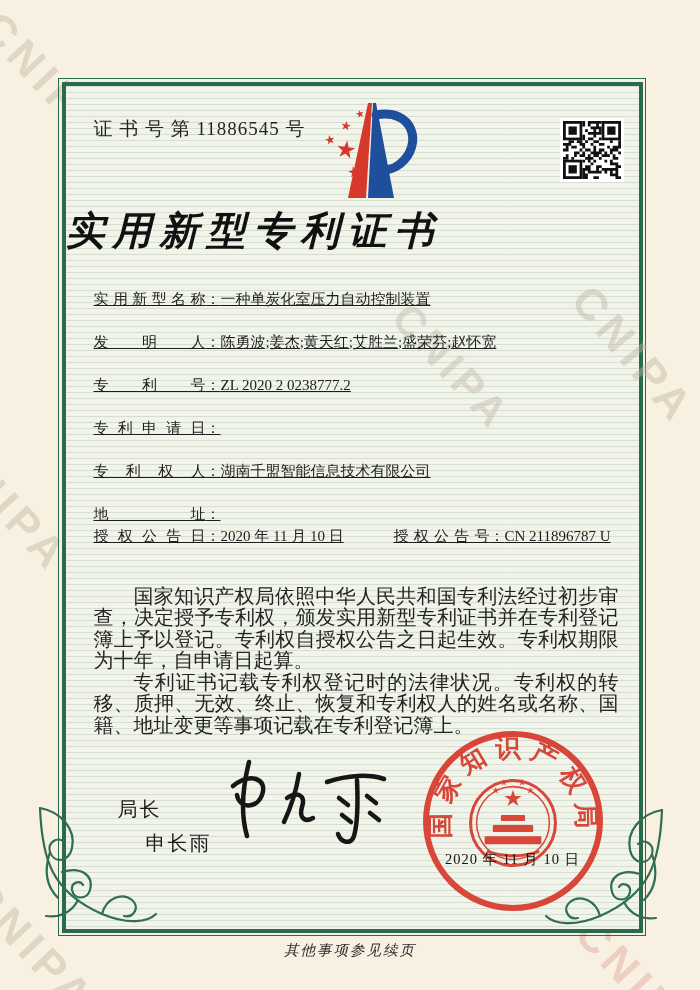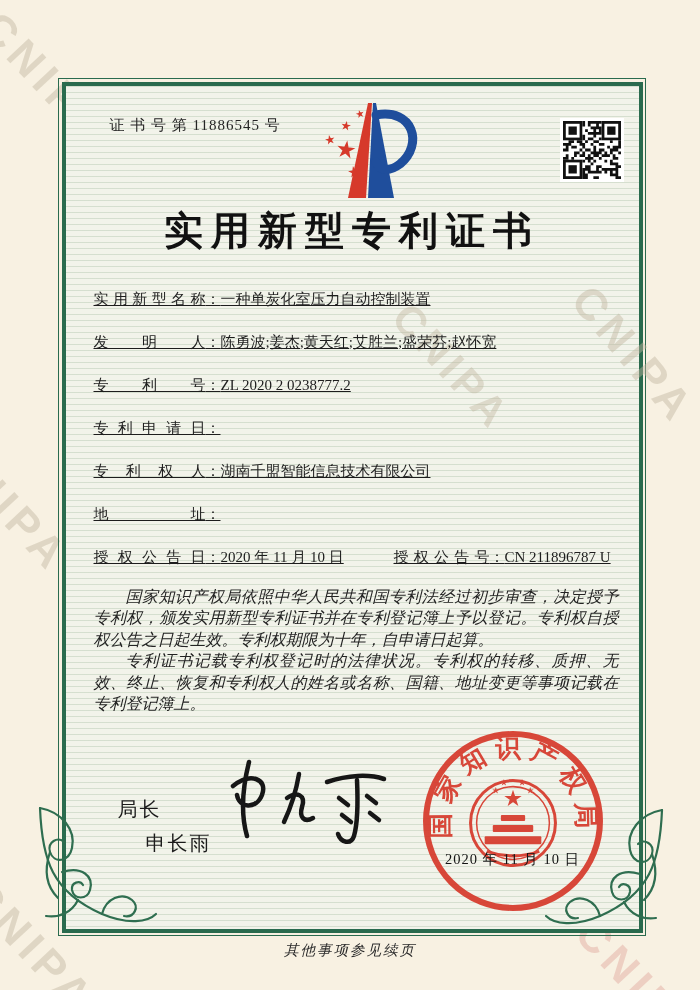--- a/index.html
+++ b/index.html
@@ -38,52 +38,52 @@
   }
   .frame-wm {
     position:absolute; font-family:"Liberation Sans","DejaVu Sans",sans-serif;
     font-weight:700; font-size:42px; letter-spacing:5px;
     color:rgba(190,178,156,0.40); transform-origin:left top; z-index:0;
     white-space:nowrap;
   }
   .content { position:absolute; inset:0; z-index:1; }
   
   .cert-no {
-    position:absolute; left:44px; top:30px;
-    font-size:15px; color:#242424; letter-spacing:1px;
+    position:absolute; left:28px; top:30px;
+    font-size:19px; color:#242424; letter-spacing:1px;
   }
   .logo { position:absolute; left:250px; top:14px; width:116px; height:102px; }
   .qr {
     position:absolute; left:494px; top:32px; width:64px; height:64px;
     background:#fff; padding:3px;
   }
   .qr svg { width:58px; height:58px; display:block; }
   .title {
     position:absolute; left:0; right:0; top:118px;
-    text-align:center; font-size:39px; font-weight:600;
-    letter-spacing:8px; color:#111;
+    font-size:39px; font-weight:600;
+    letter-spacing:8px; color:#111;font-style:italic;
   }
   
   .fields { position:absolute; left:28px; right:24px; top:202px; font-size:15px; color:#1d1d1d;text-decoration:underline; }
   .frow { display:flex; line-height:22px; margin-bottom:21px; }
   .frow.tight { margin-bottom:0; }
   .flabel {
     flex:0 0 112px; text-align:justify; text-align-last:justify;
   }
   .fcolon { flex:0 0 14px; }
   .fvalue { flex:1; }
-  .grant-row { display:flex; line-height:22px; margin-top:21px; }
+  .grant-row { display:flex; line-height:22px; }
   .grant-left { display:flex; width:300px; }
   .grant-right { display:flex; flex:1; }
   .flabel2 { flex:0 0 96px; text-align:justify; text-align-last:justify; }
   
   .paras {
     position:absolute; left:28px; right:20px; top:500px;
-    font-size:16px; line-height:21.5px; color:#232323;
-    font-style:italic; text-align:justify;
+    font-size:20px; line-height:21.5px; color:#232323;
+    text-align:justify;
   }
   .paras p { text-indent:2em; }
   
   .sig-title, .sig-name {
     position:absolute; left:52px;
     font-family:"Liberation Sans","DejaVu Sans",sans-serif;
     font-size:20px; color:#1b1b1b; letter-spacing:2px;
   }
   .sig-title { top:710px; }
   .sig-name  { top:744px;padding-left:28px; }

